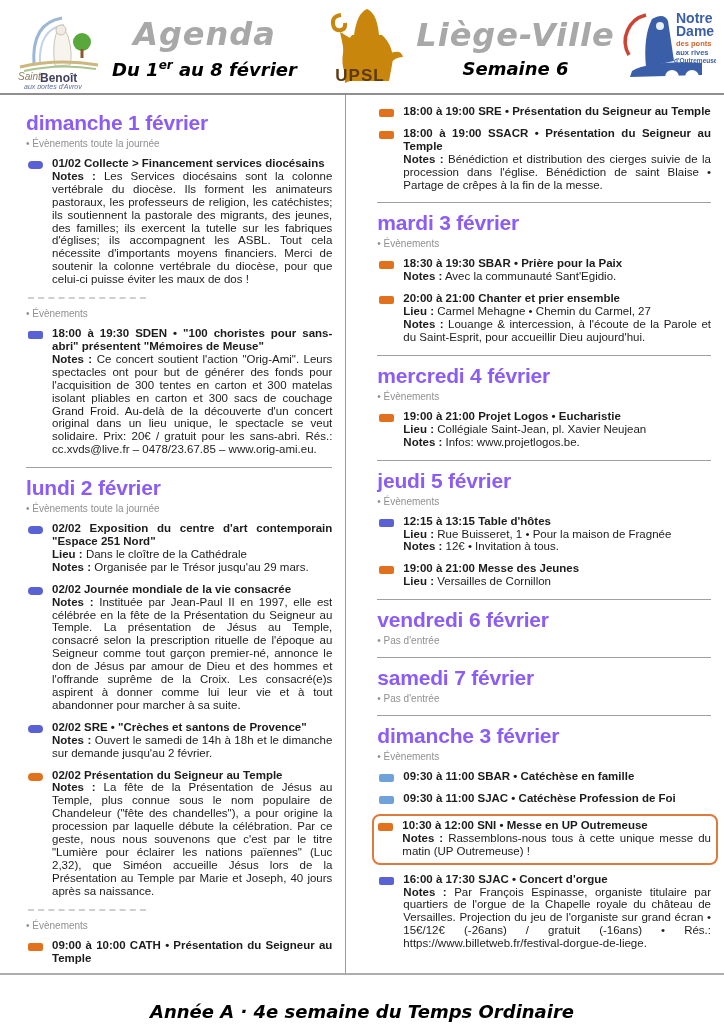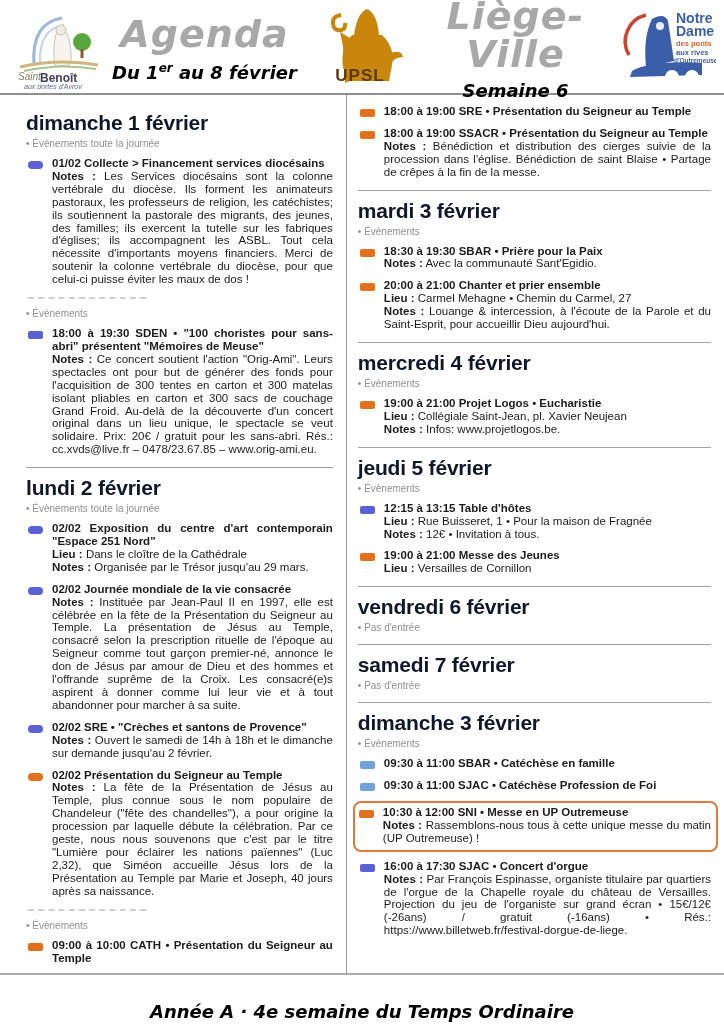--- a/index.html
+++ b/index.html
@@ -3,31 +3,31 @@
 <meta charset="utf-8">
 <style>
   html,body{margin:0;padding:0;background:#fff;}
   .page{width:724px;height:1024px;overflow:hidden;position:relative;background:#fff;
         font-family:"Liberation Sans",sans-serif;color:#1c1c1c;}
   
   .header{height:95px;box-sizing:border-box;display:flex;align-items:center;
           padding:6px 8px 2px 12px;border-bottom:2px solid #8f8f8f;}
   .h-block{flex:1;text-align:center;}
   .title-gray{font-family:"DejaVu Sans",sans-serif;font-weight:bold;font-style:italic;
-              font-size:38px;color:#a8a8a8;letter-spacing:1px;line-height:1;}
+              font-size:32px;color:#a8a8a8;letter-spacing:1px;line-height:1;}
   .subtitle-black{font-family:"DejaVu Sans",sans-serif;font-weight:bold;font-style:italic;
                   font-size:18px;color:#000;margin-top:9px;line-height:1;}
   .subtitle-black sup{font-size:12px;}
   .logo{flex:0 0 auto;}
   
   .main{display:flex;height:878px;overflow:hidden;}
   .col{box-sizing:border-box;overflow:hidden;}
   .col-left{width:364px;padding:10px 13px 0 26px;}
-  .col-right{width:399px;border-left:1.5px solid #9a9a9a;padding:10px 13px 0 11px;}
-  .day-header{font-size:21px;font-weight:bold;color:#0f172a;margin:6px 0 3px;letter-spacing:-0.2px;}
+  .col-right{width:399px;border-left:1.5px solid #9a9a9a;padding:10px 13px 0 31px;}
+  .day-header{font-size:21px;font-weight:bold;color:#8b5cf6;margin:6px 0 3px;letter-spacing:-0.2px;}
   .group-label{font-size:10px;color:#909090;margin:3px 0 8px;}
   .event{display:flex;margin:0 0 9px;}
   .evt-icon{flex:0 0 15px;height:8px;margin:4px 9px 0 2px;}
   .icon-pill{border-radius:5px;width:16px;}
   .icon-square{border-radius:2px;}
   .c-blue{background:#5a61d4;}
   .c-orange{background:#e2711d;}
   .c-lightblue{background:#6fa1db;}
   .evt-body{flex:1;font-size:11.5px;line-height:12.9px;text-align:justify;}
   .evt-title{font-weight:bold;}

